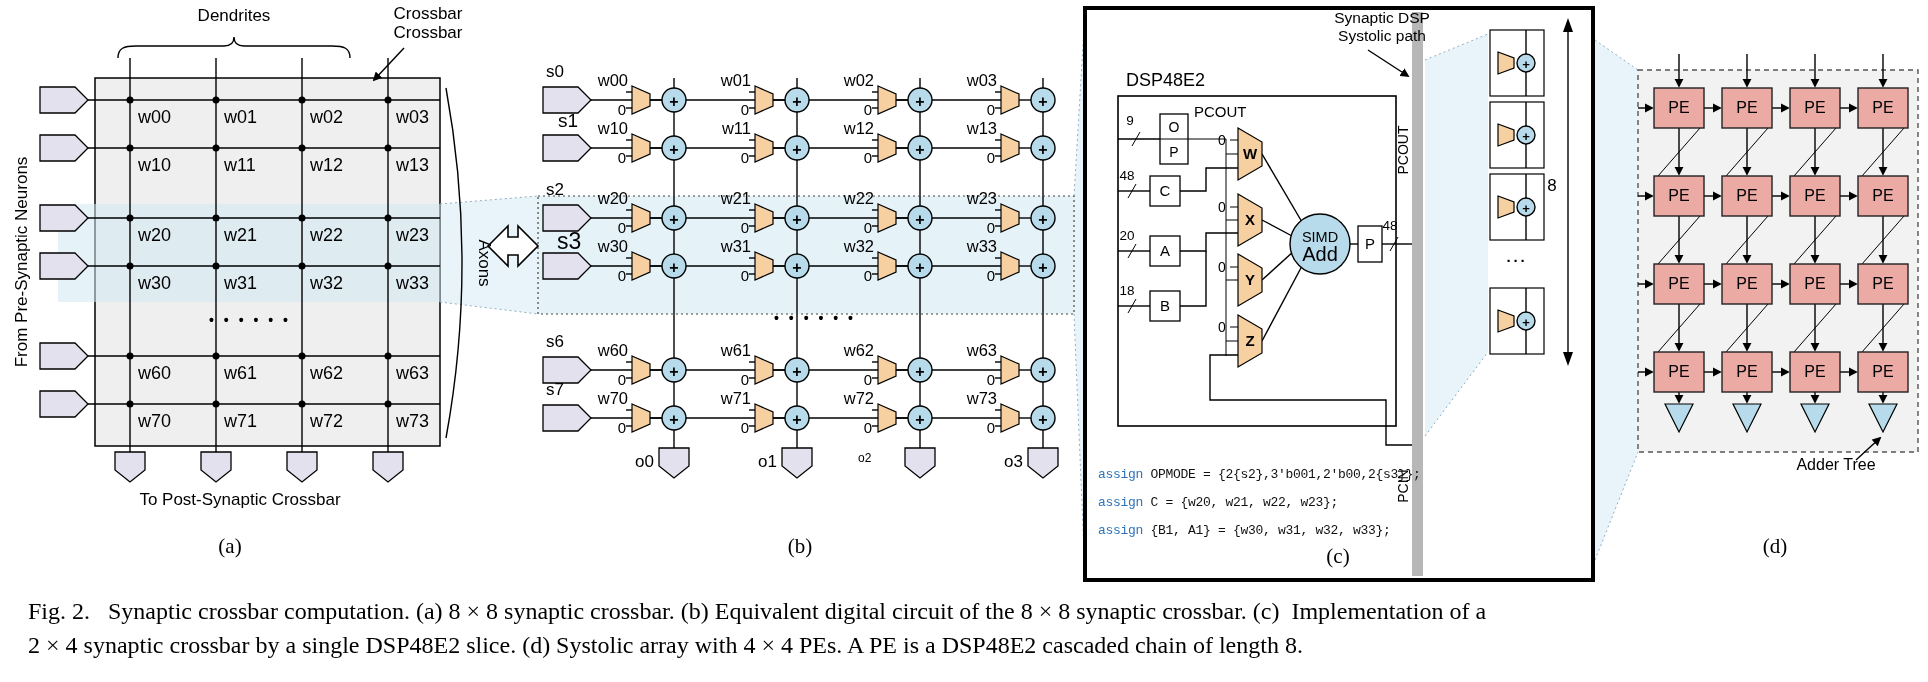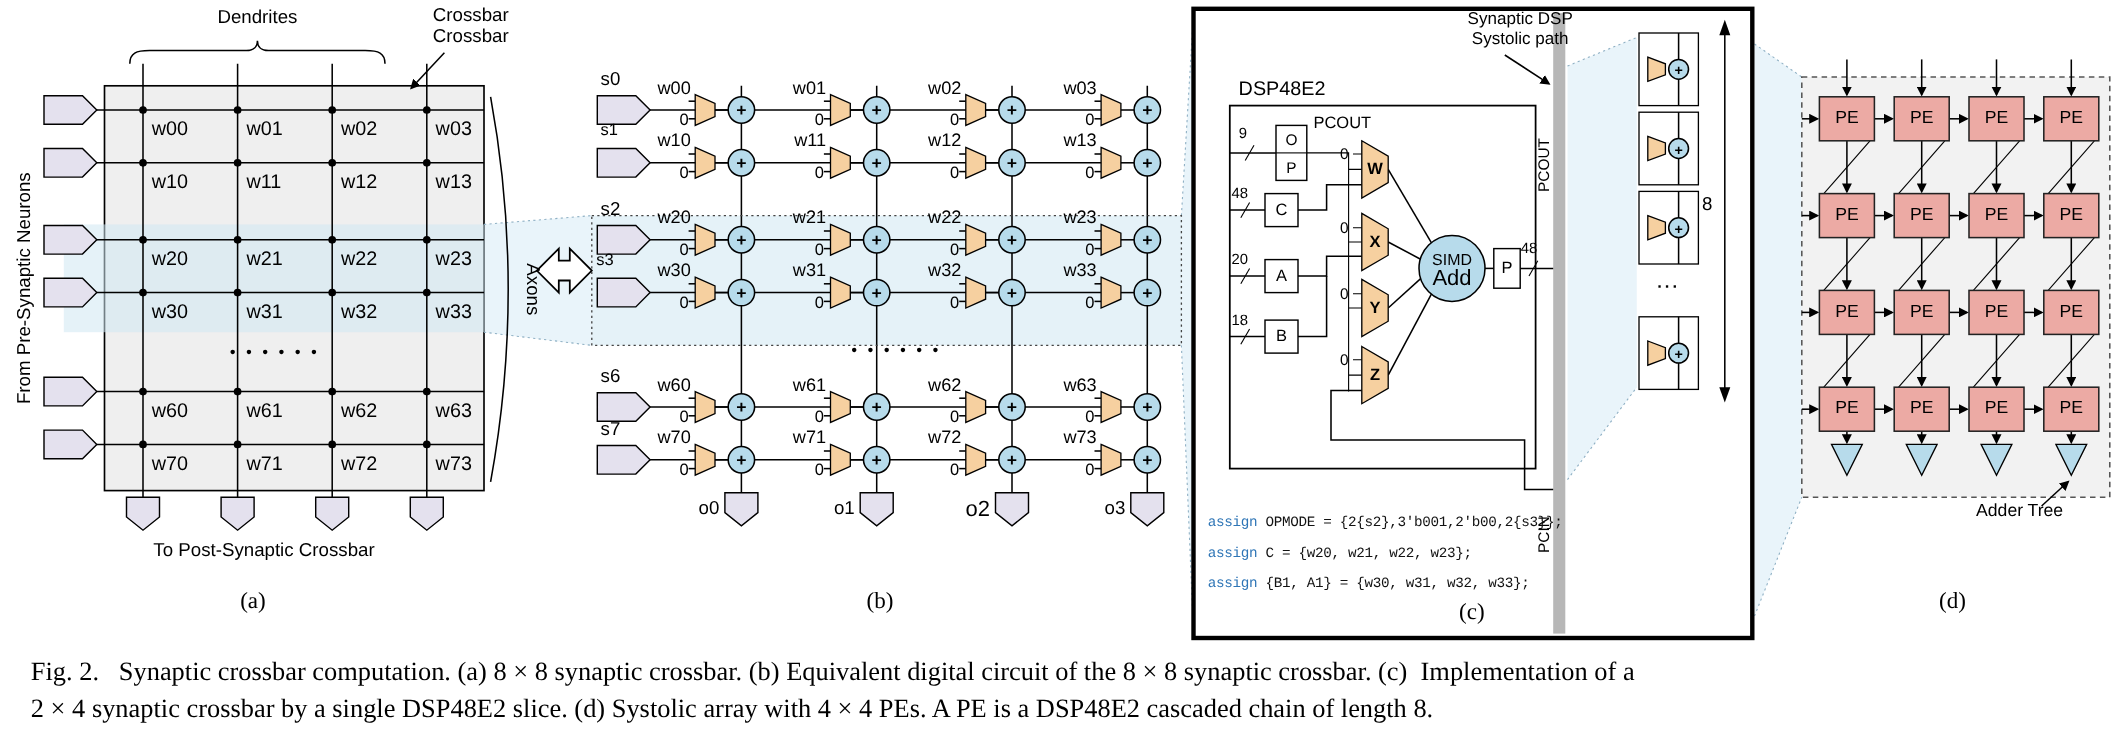--- a/index.html
+++ b/index.html
@@ -401,39 +401,39 @@
       <div class="lbl" style="left: 396px; top: 411px; width: 74px; text-align: left; font-size: 18px;">w73</div>
       <div class="lbl" style="left: 546px; top: 62px; width: 44px; text-align: left; font-size: 17px;">s0</div>
       <div class="lbl" style="left: 584px; top: 71px; width: 44px; text-align: right; font-size: 16.5px;">w00</div>
       <div class="lbl" style="left: 606px; top: 101px; width: 20px; text-align: right; font-size: 15px;">0</div>
       <div class="lbl" style="left: 707px; top: 71px; width: 44px; text-align: right; font-size: 16.5px;">w01</div>
       <div class="lbl" style="left: 729px; top: 101px; width: 20px; text-align: right; font-size: 15px;">0</div>
       <div class="lbl" style="left: 830px; top: 71px; width: 44px; text-align: right; font-size: 16.5px;">w02</div>
       <div class="lbl" style="left: 852px; top: 101px; width: 20px; text-align: right; font-size: 15px;">0</div>
       <div class="lbl" style="left: 953px; top: 71px; width: 44px; text-align: right; font-size: 16.5px;">w03</div>
       <div class="lbl" style="left: 975px; top: 101px; width: 20px; text-align: right; font-size: 15px;">0</div>
-      <div class="lbl" style="left: 546px; top: 110px; width: 44px; text-align: left; font-size: 15px;">s1</div>
+      <div class="lbl" style="left: 546px; top: 110px; width: 44px; text-align: center; font-size: 19px;">s1</div>
       <div class="lbl" style="left: 584px; top: 119px; width: 44px; text-align: right; font-size: 16.5px;">w10</div>
       <div class="lbl" style="left: 606px; top: 149px; width: 20px; text-align: right; font-size: 15px;">0</div>
       <div class="lbl" style="left: 707px; top: 119px; width: 44px; text-align: right; font-size: 16.5px;">w11</div>
       <div class="lbl" style="left: 729px; top: 149px; width: 20px; text-align: right; font-size: 15px;">0</div>
       <div class="lbl" style="left: 830px; top: 119px; width: 44px; text-align: right; font-size: 16.5px;">w12</div>
       <div class="lbl" style="left: 852px; top: 149px; width: 20px; text-align: right; font-size: 15px;">0</div>
       <div class="lbl" style="left: 953px; top: 119px; width: 44px; text-align: right; font-size: 16.5px;">w13</div>
       <div class="lbl" style="left: 975px; top: 149px; width: 20px; text-align: right; font-size: 15px;">0</div>
       <div class="lbl" style="left: 546px; top: 180px; width: 44px; text-align: left; font-size: 17px;">s2</div>
       <div class="lbl" style="left: 584px; top: 189px; width: 44px; text-align: right; font-size: 16.5px;">w20</div>
       <div class="lbl" style="left: 606px; top: 219px; width: 20px; text-align: right; font-size: 15px;">0</div>
       <div class="lbl" style="left: 707px; top: 189px; width: 44px; text-align: right; font-size: 16.5px;">w21</div>
       <div class="lbl" style="left: 729px; top: 219px; width: 20px; text-align: right; font-size: 15px;">0</div>
       <div class="lbl" style="left: 830px; top: 189px; width: 44px; text-align: right; font-size: 16.5px;">w22</div>
       <div class="lbl" style="left: 852px; top: 219px; width: 20px; text-align: right; font-size: 15px;">0</div>
       <div class="lbl" style="left: 953px; top: 189px; width: 44px; text-align: right; font-size: 16.5px;">w23</div>
       <div class="lbl" style="left: 975px; top: 219px; width: 20px; text-align: right; font-size: 15px;">0</div>
-      <div class="lbl" style="left: 514px; top: 228px; width: 44px; text-align: right; font-size: 15px;">s3</div>
+      <div class="lbl" style="left: 557px; top: 228px; width: 44px; text-align: left; font-size: 23px;">s3</div>
       <div class="lbl" style="left: 584px; top: 237px; width: 44px; text-align: right; font-size: 16.5px;">w30</div>
       <div class="lbl" style="left: 606px; top: 267px; width: 20px; text-align: right; font-size: 15px;">0</div>
       <div class="lbl" style="left: 707px; top: 237px; width: 44px; text-align: right; font-size: 16.5px;">w31</div>
       <div class="lbl" style="left: 729px; top: 267px; width: 20px; text-align: right; font-size: 15px;">0</div>
       <div class="lbl" style="left: 830px; top: 237px; width: 44px; text-align: right; font-size: 16.5px;">w32</div>
       <div class="lbl" style="left: 852px; top: 267px; width: 20px; text-align: right; font-size: 15px;">0</div>
       <div class="lbl" style="left: 953px; top: 237px; width: 44px; text-align: right; font-size: 16.5px;">w33</div>
       <div class="lbl" style="left: 975px; top: 267px; width: 20px; text-align: right; font-size: 15px;">0</div>
       <div class="lbl" style="left: 546px; top: 332px; width: 44px; text-align: left; font-size: 17px;">s6</div>
       <div class="lbl" style="left: 584px; top: 341px; width: 44px; text-align: right; font-size: 16.5px;">w60</div>
@@ -448,21 +448,21 @@
       <div class="lbl" style="left: 584px; top: 389px; width: 44px; text-align: right; font-size: 16.5px;">w70</div>
       <div class="lbl" style="left: 606px; top: 419px; width: 20px; text-align: right; font-size: 15px;">0</div>
       <div class="lbl" style="left: 707px; top: 389px; width: 44px; text-align: right; font-size: 16.5px;">w71</div>
       <div class="lbl" style="left: 729px; top: 419px; width: 20px; text-align: right; font-size: 15px;">0</div>
       <div class="lbl" style="left: 830px; top: 389px; width: 44px; text-align: right; font-size: 16.5px;">w72</div>
       <div class="lbl" style="left: 852px; top: 419px; width: 20px; text-align: right; font-size: 15px;">0</div>
       <div class="lbl" style="left: 953px; top: 389px; width: 44px; text-align: right; font-size: 16.5px;">w73</div>
       <div class="lbl" style="left: 975px; top: 419px; width: 20px; text-align: right; font-size: 15px;">0</div>
       <div class="lbl" style="left: 612px; top: 452px; width: 42px; text-align: right; font-size: 17px;">o0</div>
       <div class="lbl" style="left: 735px; top: 452px; width: 42px; text-align: right; font-size: 17px;">o1</div>
-      <div class="lbl" style="left: 858px; top: 452px; width: 42px; text-align: right; font-size: 20px;">o2</div>
+      <div class="lbl" style="left: 858px; top: 452px; width: 42px; font-size: 12px;">o2</div>
       <div class="lbl" style="left: 981px; top: 452px; width: 42px; text-align: right; font-size: 17px;">o3</div>
       <div class="lbl c" style="left: 1679px; top: 108px; font-size: 16px;">PE</div>
       <div class="lbl c" style="left: 1747px; top: 108px; font-size: 16px;">PE</div>
       <div class="lbl c" style="left: 1815px; top: 108px; font-size: 16px;">PE</div>
       <div class="lbl c" style="left: 1883px; top: 108px; font-size: 16px;">PE</div>
       <div class="lbl c" style="left: 1679px; top: 196px; font-size: 16px;">PE</div>
       <div class="lbl c" style="left: 1747px; top: 196px; font-size: 16px;">PE</div>
       <div class="lbl c" style="left: 1815px; top: 196px; font-size: 16px;">PE</div>
       <div class="lbl c" style="left: 1883px; top: 196px; font-size: 16px;">PE</div>
       <div class="lbl c" style="left: 1679px; top: 284px; font-size: 16px;">PE</div>

